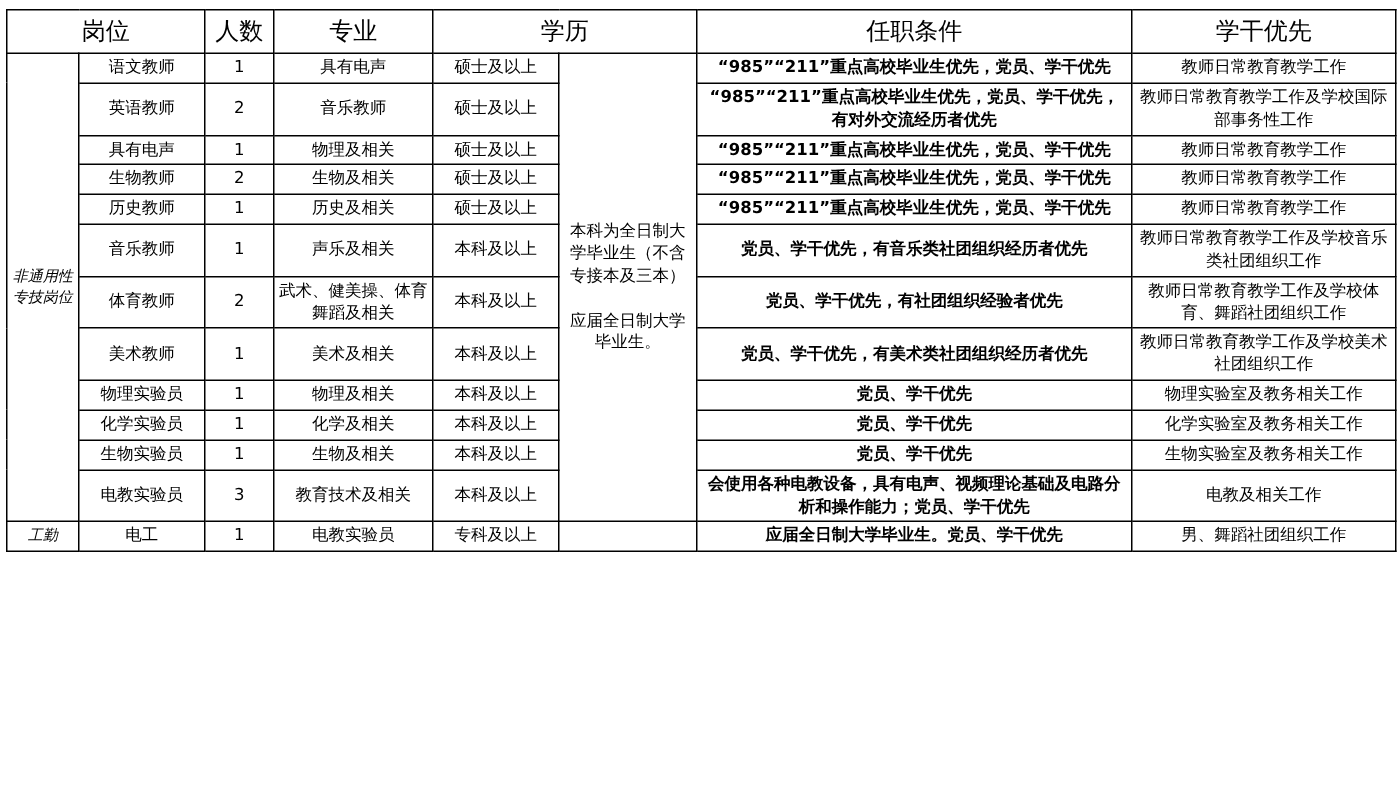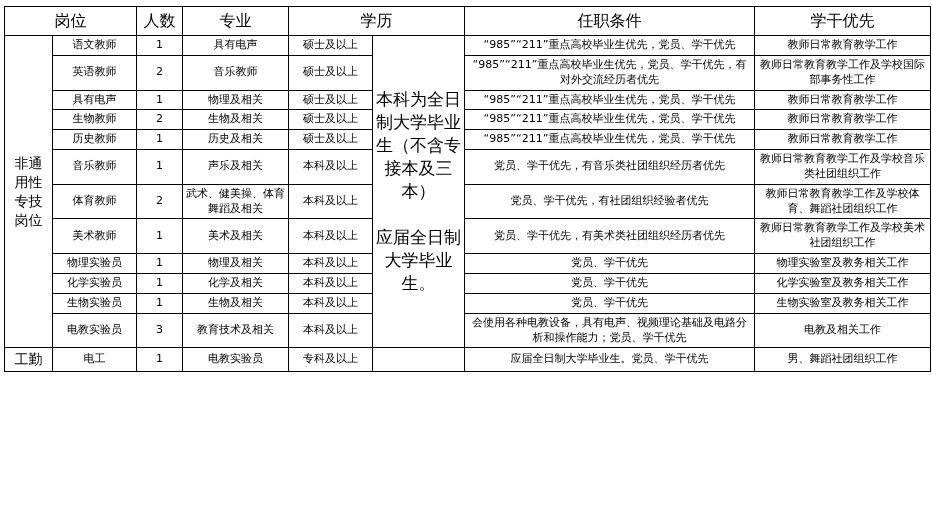--- a/index.html
+++ b/index.html
@@ -44,34 +44,36 @@
   .col-group { width: 48px; }
   .col-post  { width: 84px; }
   .col-count { width: 46px; }
   .col-major { width: 106px; }
   .col-edu   { width: 84px; }
   .col-degree{ width: 92px; }
   .col-cond  { width: 290px; }
   .col-duty  { width: 176px; }
 
   td.group-cell {
-    font-size: 14px;
+    font-size: 10px;
     line-height: 1.5;
     width: 48px;
     padding: 2px 1px;
+    font-style: italic;
   }
   td.degree-cell {
     text-align: left;
     vertical-align: top;
     padding: 6px 6px;
     line-height: 1.7;
-    font-size: 17px;
+    font-size: 11px;
   }
   td.cond-cell {
     padding: 3px 6px;
+    font-weight: bold;
   }
   td.duty-cell {
     padding: 3px 4px;
   }
 </style>
 </head>
 <body>
 
 <div class="sheet">
   <table class="job-table">

